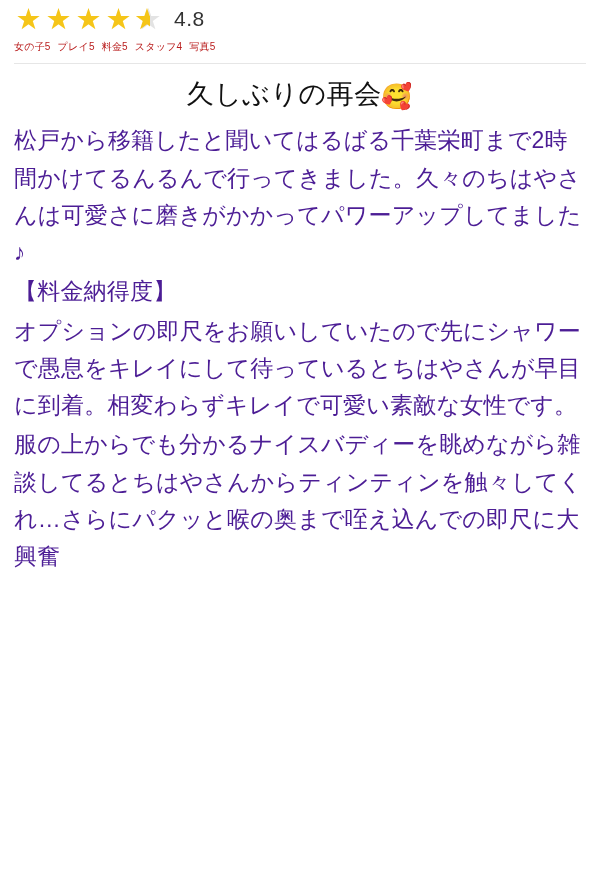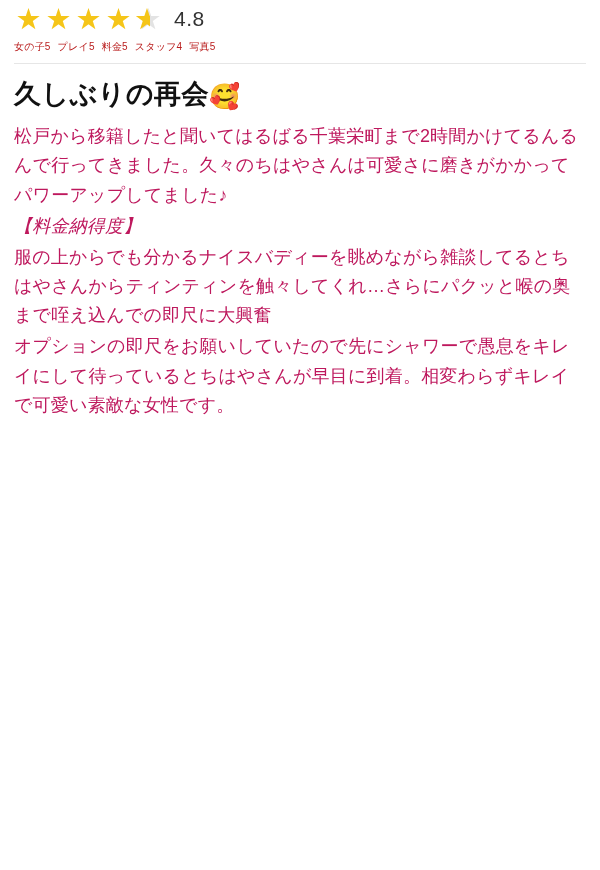--- a/index.html
+++ b/index.html
@@ -77,38 +77,38 @@
   }
 
   .divider {
     border: 0;
     border-top: 1px solid #e6e6e6;
     margin: 9px 0 0 0;
   }
 
   .review-title {
     font-size: 27px;
-    font-weight: bold;
+    font-weight: normal;
     color: #111111;
     margin: 14px 0 10px 0;
     line-height: 1.25;
     letter-spacing: 0.5px;
+    text-align: center;
   }
 
   .body-text p {
-    font-size: 18px;
+    font-size: 23px;
     line-height: 1.62;
-    color: #be185d;
+    color: #4c1d95;
     margin: 0 0 2px 0;
     letter-spacing: 0.2px;
     word-break: break-all;
   }
   .body-text p.heading {
     margin-top: 0;
-    font-style: italic;
   }
   .emoji {
     font-size: 25px;
     vertical-align: -2px;
   }
 </style>
 </head>
 <body>
 
 <div class="page">
@@ -128,17 +128,17 @@
     <span class="score-item">女の子5</span><span class="score-item">プレイ5</span><span class="score-item">料金5</span><span class="score-item">スタッフ4</span><span class="score-item">写真5</span>
   </div>
 
   <hr class="divider">
 
   <h1 class="review-title"><span>久しぶりの再会</span><span class="emoji">🥰</span></h1>
 
   <div class="body-text">
     <p>松戸から移籍したと聞いてはるばる千葉栄町まで2時間かけてるんるんで行ってきました。久々のちはやさんは可愛さに磨きがかかってパワーアップしてました♪</p>
     <p class="heading">【料金納得度】</p>
+    <p>オプションの即尺をお願いしていたので先にシャワーで愚息をキレイにして待っているとちはやさんが早目に到着。相変わらずキレイで可愛い素敵な女性です。</p>
     <p>服の上からでも分かるナイスバディーを眺めながら雑談してるとちはやさんからティンティンを触々してくれ…さらにパクッと喉の奥まで咥え込んでの即尺に大興奮</p>
-    <p>オプションの即尺をお願いしていたので先にシャワーで愚息をキレイにして待っているとちはやさんが早目に到着。相変わらずキレイで可愛い素敵な女性です。</p>
   </div>
 
 </div>
 
 </body></html>

